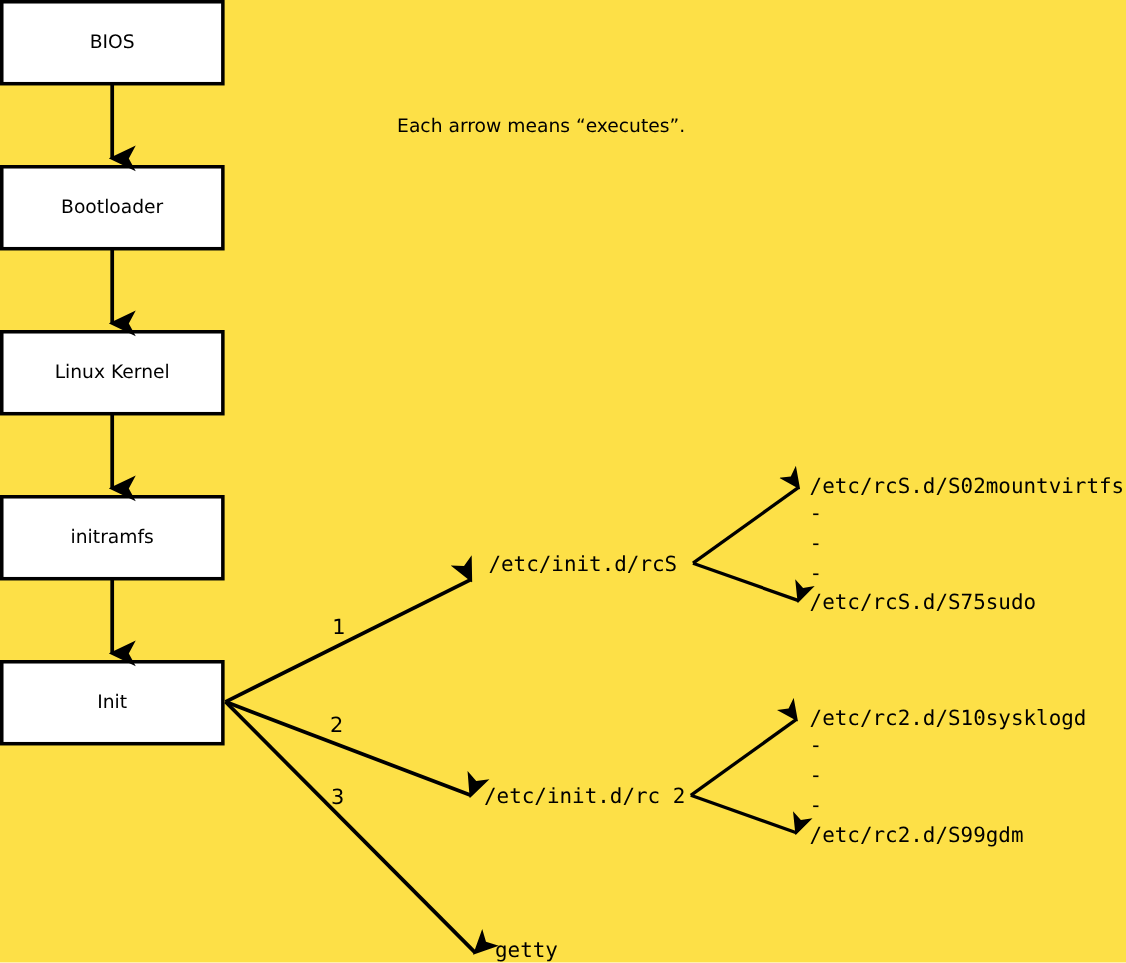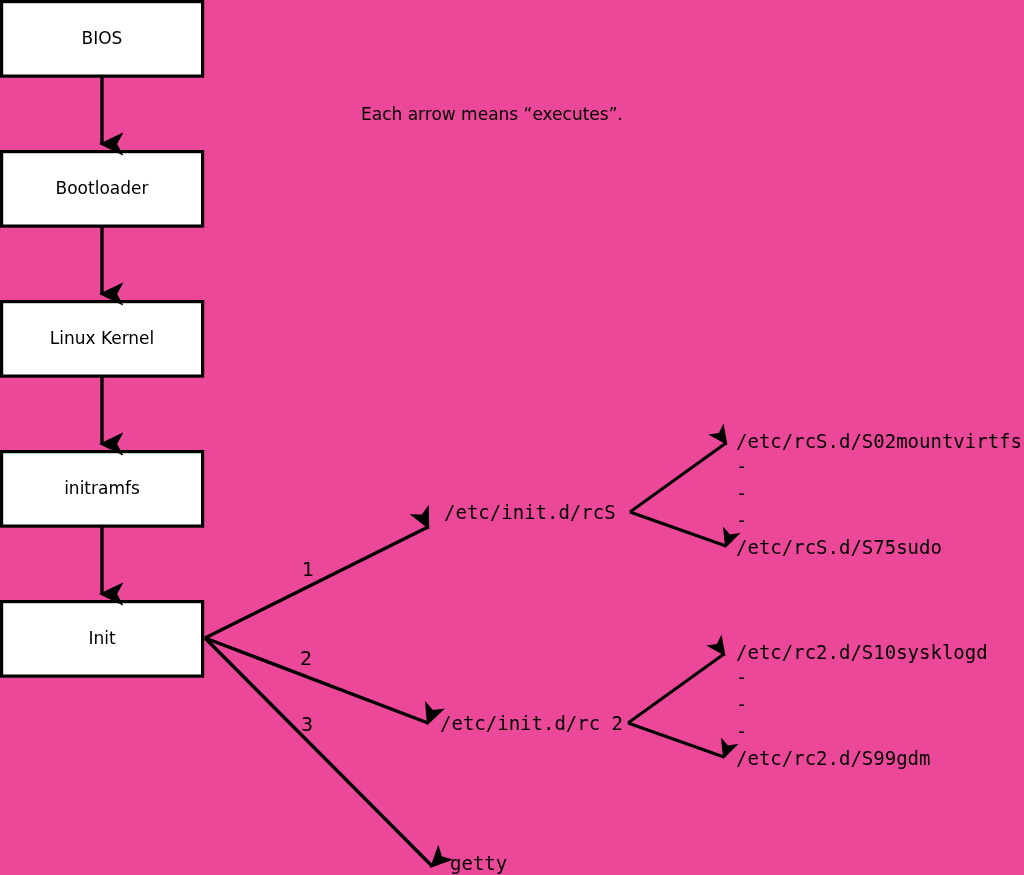--- a/index.html
+++ b/index.html
@@ -10,21 +10,21 @@
   body {
     width: 1024px;
     height: 875px;
     overflow: hidden;
     font-family: "DejaVu Sans", sans-serif;
   }
   #diagram-root {
     position: relative;
     width: 1024px;
     height: 875px;
-    background: #ec4899;
+    background: #fde047;
   }
   svg#boot-diagram {
     display: block;
     width: 1024px;
     height: 875px;
   }
   .box-rect {
     fill: #ffffff;
     stroke: #000000;
     stroke-width: 3.2;

